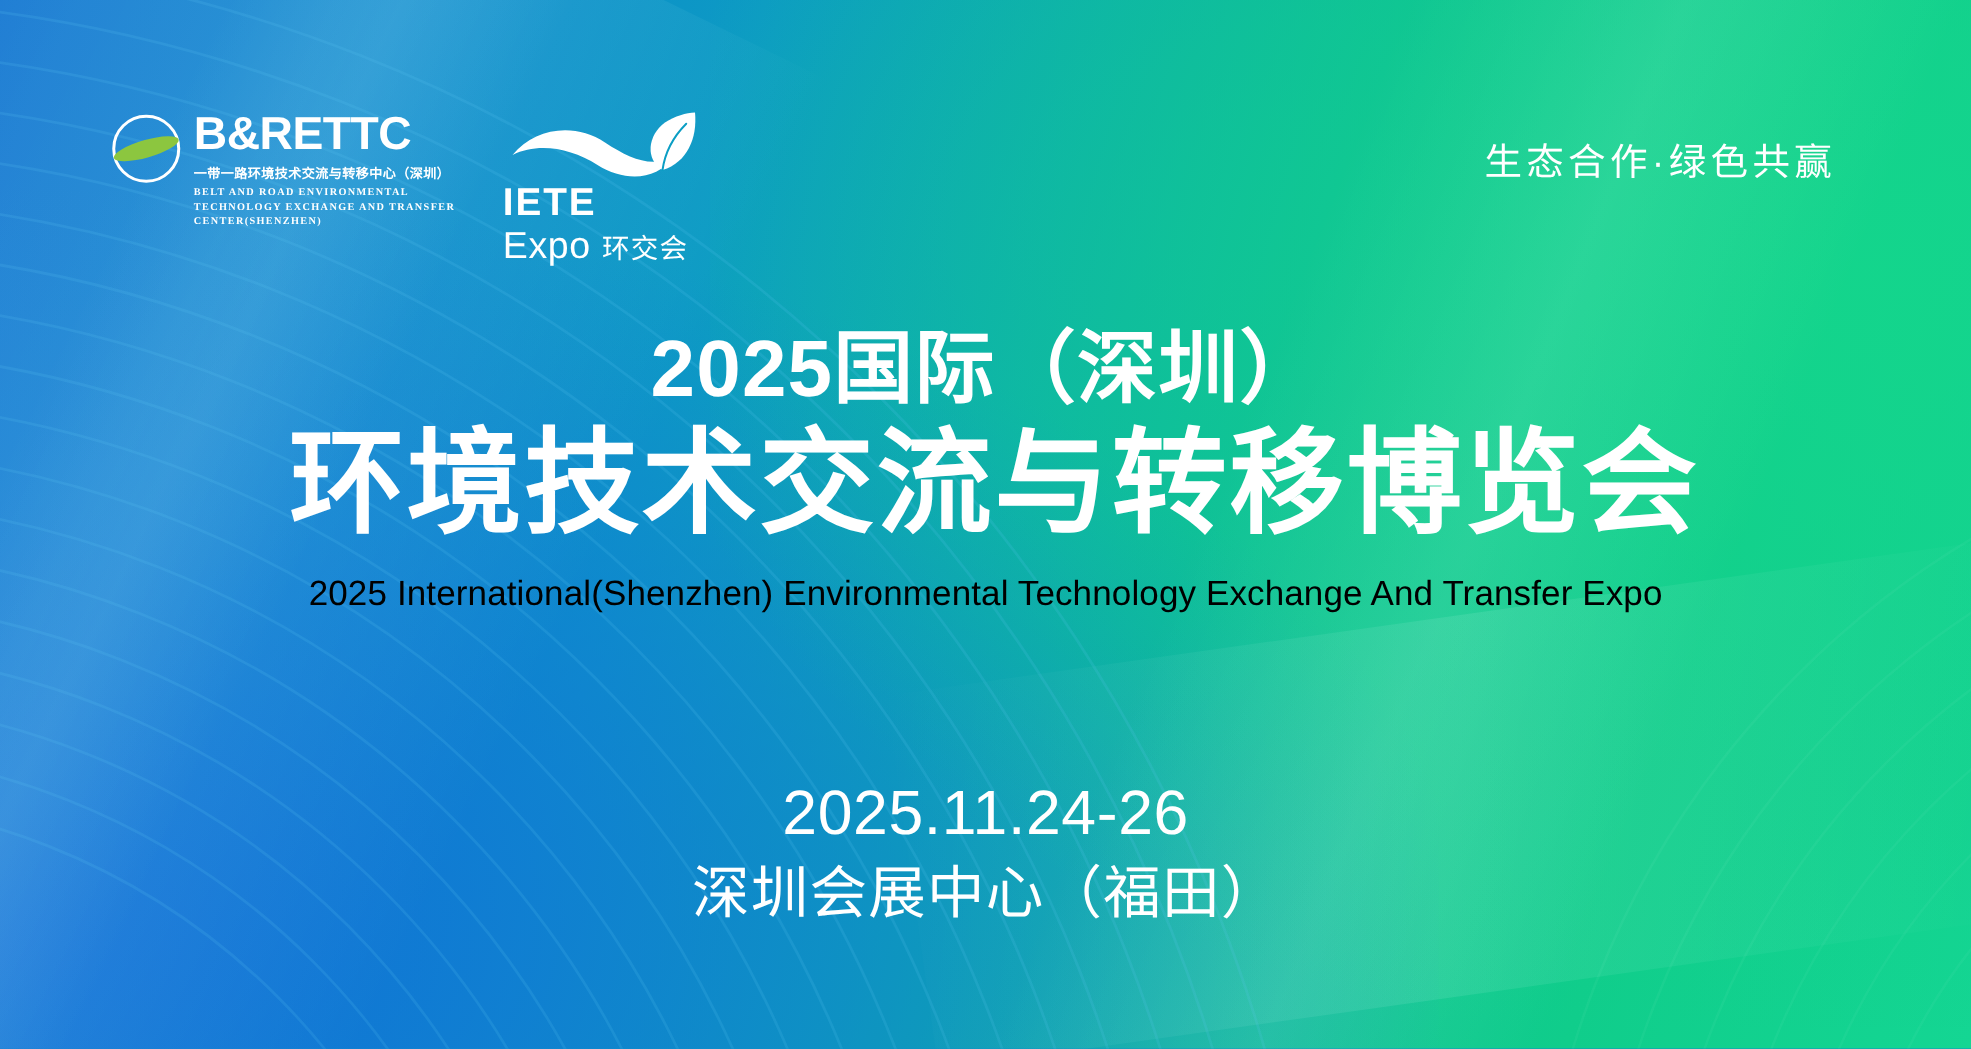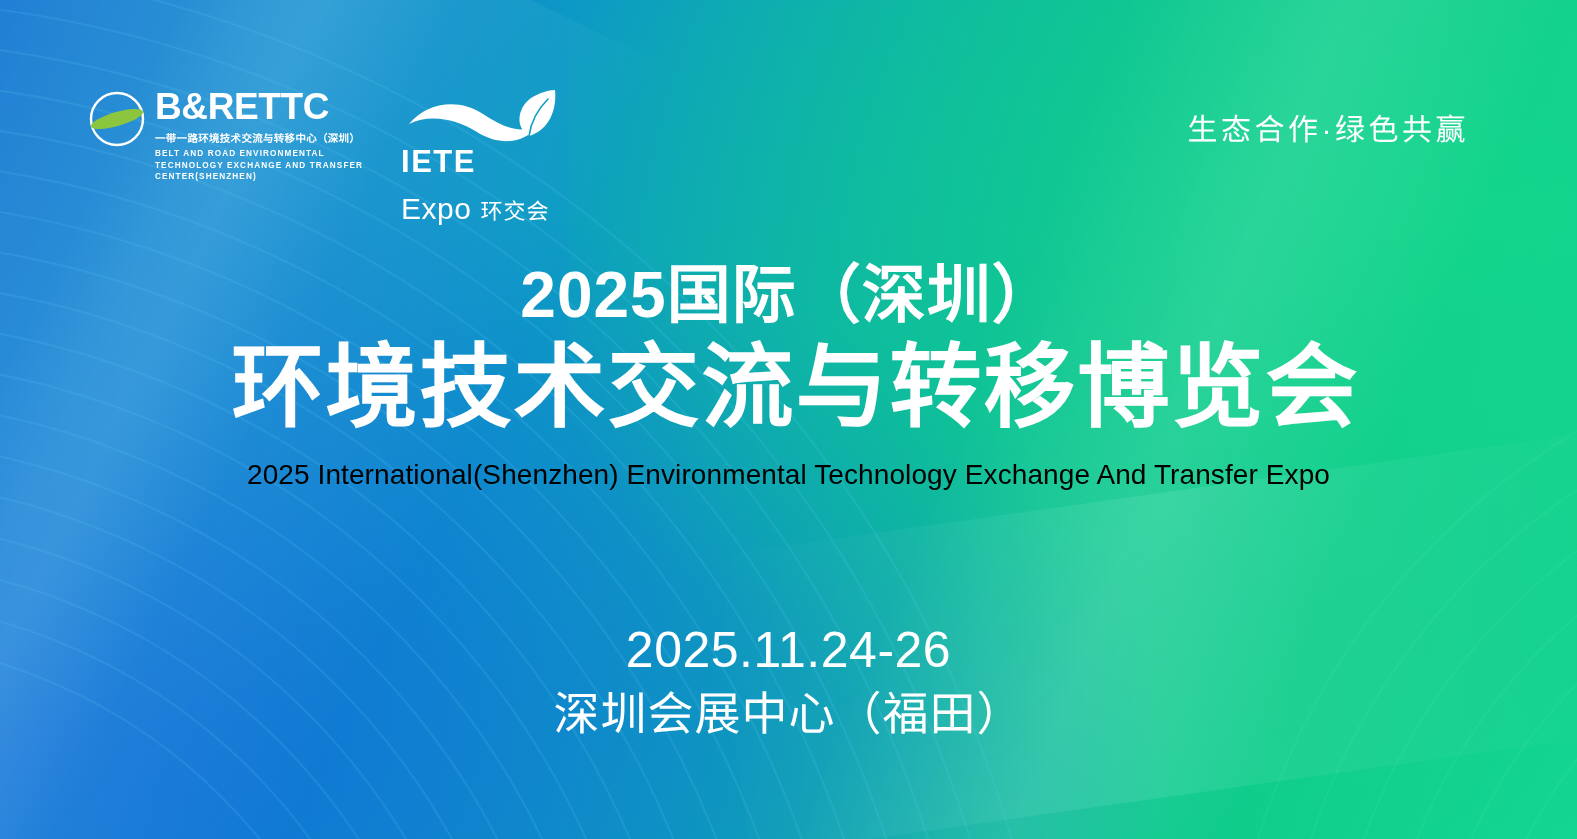--- a/index.html
+++ b/index.html
@@ -92,29 +92,30 @@
     font-family:"Liberation Sans","DejaVu Sans",sans-serif;
   }
   .brettc-cn {
     font-size:10.5px; color:#ffffff; font-weight:bold;
     letter-spacing:.3px; margin-top:5px; white-space:nowrap;
   }
   .brettc-en {
     font-size:8.2px; color:#ffffff; font-weight:bold;
     letter-spacing:1.1px; line-height:1.42; margin-top:3px;
     text-transform:uppercase;
+    font-family:Liberation Serif, serif;
   }
 
   .iete { position:relative; padding-top:2px; }
   .iete-mark { width:152px; height:62px; display:block; margin-left:6px; }
   .iete-line1 {
     font-size:31px; font-weight:bold; color:#ffffff;
     letter-spacing:1.5px; line-height:1.0; margin-top:-4px;
   }
-  .iete-line2 { display:flex; align-items:baseline; gap:9px; margin-top:16px; }
+  .iete-line2 { display:flex; align-items:baseline; gap:9px; margin-top:3px; }
   .iete-expo { font-size:30px; color:#ffffff; letter-spacing:.5px; line-height:1.05; font-weight:normal; }
   .iete-cn { font-size:22px; color:#ffffff; letter-spacing:1px; font-weight:normal; }
 
   
   .slogan {
     position:absolute; right:108px; top:105px;
     font-size:30px; color:#ffffff; letter-spacing:3.5px;
     white-space:nowrap;
   }
 

